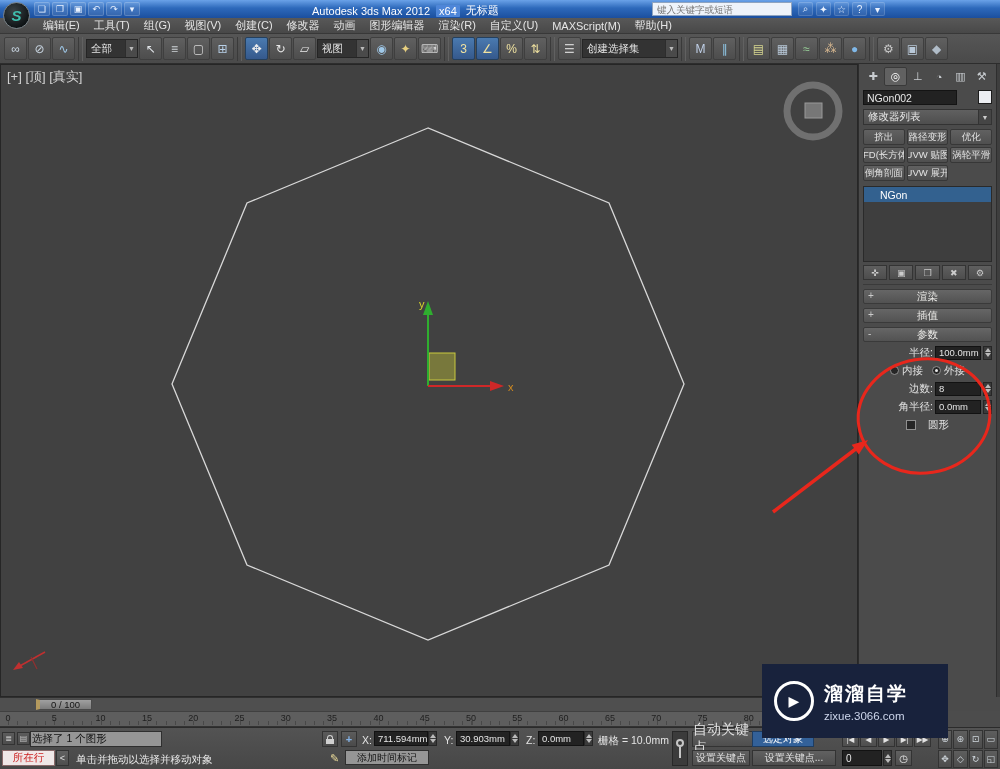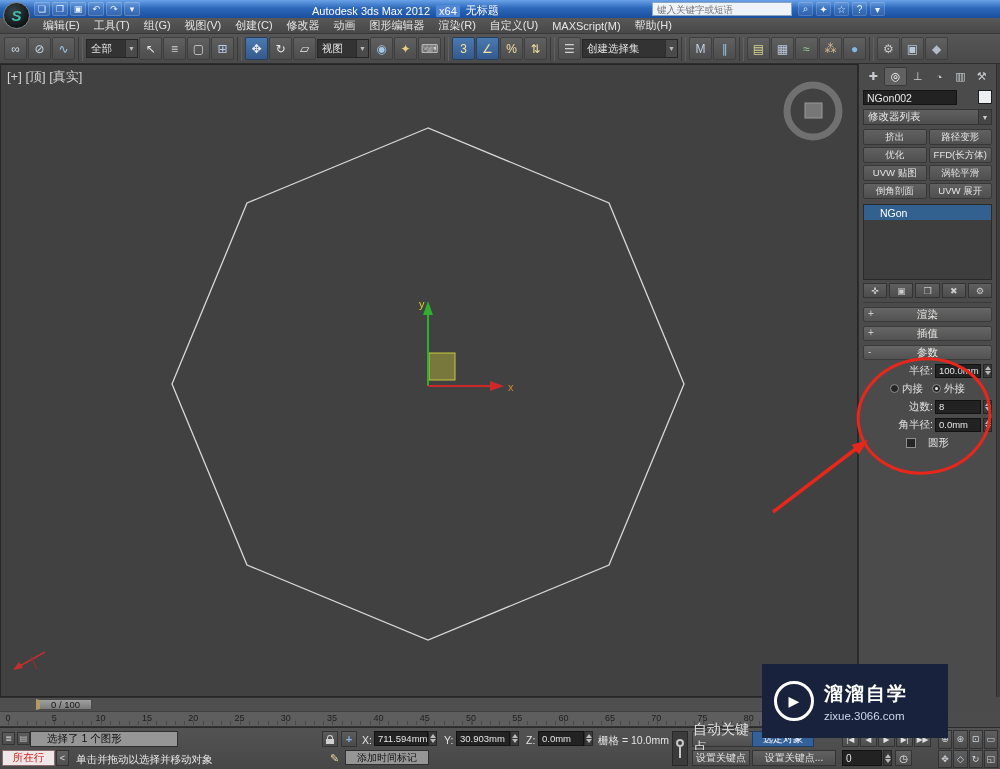--- a/index.html
+++ b/index.html
@@ -41,21 +41,21 @@
 .cmdpanel{position:absolute;left:858px;top:64px;width:142px;height:633px;background:#4b4b4b;border-left:1px solid #2c2c2c;padding:3px 8px 0 4px}
 .cp-scroll{position:absolute;right:0;top:0;width:4px;height:100%;background:#3e3e3e;border-left:1px solid #2e2e2e}
 .cp-tabs{display:flex;height:19px;gap:1px;margin-bottom:4px}
 .cp-tab{flex:1;display:flex;align-items:center;justify-content:center;font-size:11px;color:#c8ccd0;border-radius:2px}
 .cp-tab.active{background:#616161;border:1px solid #393939;color:#fff}
 .cp-name-row{display:flex;gap:21px;align-items:flex-start}
 .obj-name{flex:1;height:15px;background:#222;border:1px solid #141414;color:#e8e8e8;font-size:10.5px;display:flex;align-items:center;padding:0 3px}
 .color-swatch{width:14px;height:14px;background:#eceef2;border:1px solid #1c1c1c}
 .mod-list{height:16px;margin-top:4px;background:linear-gradient(#606060,#4e4e4e);border:1px solid #333;display:flex;align-items:center;justify-content:space-between;padding-left:4px;font-size:10.5px;color:#e8e8e8}
 .mod-list .dd-arrow{width:13px;height:14px;background:#454545;border-left:1px solid #333;display:flex;align-items:center;justify-content:center;font-size:7px;color:#ccc}
-.mod-grid{display:grid;grid-template-columns:1fr 1fr;gap:2px;margin-top:4px}
+.mod-grid{display:grid;grid-template-columns:1fr 1fr 1fr;gap:2px;margin-top:4px}
 .mod-btn{height:16px;background:linear-gradient(#616161,#4f4f4f);border:1px solid #373737;border-radius:2px;color:#e4e4e4;font-size:9.5px;display:flex;align-items:center;justify-content:center;white-space:nowrap;overflow:hidden}
 .stack-box{margin-top:5px;height:76px;background:#3e3e3e;border:1px solid #2a2a2a;overflow:hidden;display:block}
 .stack-row{height:15px;display:flex;align-items:center;padding-left:16px;font-size:10.5px;color:#ddd}
 .stack-row.selected{background:#33618f;color:#fff}
 .stack-tools{display:flex;gap:2px;margin-top:3px;padding-bottom:4px;border-bottom:1px solid #3a3a3a}
 .stk-btn{flex:1;height:15px;background:linear-gradient(#5f5f5f,#4d4d4d);border:1px solid #343434;display:flex;align-items:center;justify-content:center;font-size:9px;color:#ccc}
 .rollout{height:15px;margin-top:4px;background:linear-gradient(#666,#525252);border:1px solid #3a3a3a;border-radius:2px;position:relative;display:flex;align-items:center;justify-content:center;font-size:10.5px;color:#ecebe8}
 .rollout .pm{position:absolute;left:4px;top:0;font-size:10px;color:#ccc}
 .params{margin-top:3px;display:flex;flex-direction:column;gap:3px;font-size:10.5px;color:#e0e0e0}
 .prow{display:flex;align-items:center;justify-content:flex-end;gap:2px;min-height:15px}
@@ -80,21 +80,21 @@
 .ruler::after{content:"";position:absolute;left:8px;right:5px;bottom:1px;height:4px;background:repeating-linear-gradient(90deg,#484848 0 1px,transparent 1px 9.27px)}
 .tick{position:absolute;top:1px;transform:translateX(-50%);font-size:9px;color:#1e1e1e}
 .ruler-right{position:absolute;left:940px;top:711px;width:60px;height:16px;background:#4c4c4c}
 .panel-filler{position:absolute;left:858px;top:697px;width:142px;height:14px;background:#4b4b4b}
 
 
 .statusbar{position:absolute;left:0;top:727px;width:1000px;height:42px;background:linear-gradient(#535353,#474747);border-top:1px solid #2b2b2b;font-size:10.5px}
 .sbtn{background:linear-gradient(#616161,#4e4e4e);border:1px solid #333;color:#e2e2e2;display:flex;align-items:center;justify-content:center}
 .mini-icons{position:absolute;left:2px;top:4px;display:flex;gap:2px}
 .mini-btn{width:13px;height:13px;background:linear-gradient(#5c5c5c,#4c4c4c);border:1px solid #333;display:flex;align-items:center;justify-content:center;font-size:8px;color:#c8c8c8}
-.sel-status{position:absolute;left:30px;top:3px;width:148px;height:16px;background:#969696;border:1px solid #2f2f2f;color:#111;display:flex;align-items:center;padding:0 16px}
+.sel-status{position:absolute;left:30px;top:3px;width:132px;height:16px;background:#969696;border:1px solid #2f2f2f;color:#111;display:flex;align-items:center;padding:0 1px}
 .listener-box{position:absolute;left:2px;top:22px;width:53px;height:16px;background:#f0e8e8;border:1px solid #8a6a6a;color:#c22;display:flex;align-items:center;justify-content:center}
 .listener-exp{position:absolute;left:56px;top:22px;width:13px;height:16px;font-size:9px}
 .prompt{position:absolute;left:76px;top:25px;color:#e9e9e9}
 .pencil{position:absolute;left:330px;top:24px;color:#e8d898;font-size:11px}
 .timetag{position:absolute;left:345px;top:22px;width:84px;height:15px;background:#969696;border:1px solid #2f2f2f;color:#151515;display:flex;align-items:center;justify-content:center;font-size:10px}
 .lock-btn{position:absolute;left:322px;top:3px;width:16px;height:16px;background:linear-gradient(#5a5a5a,#4a4a4a);border:1px solid #333;display:flex;flex-direction:column;align-items:center;justify-content:center}
 .lk-shackle{width:6px;height:4px;border:1.5px solid #d0d0d0;border-bottom:none;border-radius:3px 3px 0 0}
 .lk-body{width:8px;height:5px;background:#d0d0d0}
 .xyz-btn{position:absolute;left:341px;top:3px;width:16px;height:16px;background:linear-gradient(#5c5c5c,#4a4a4a);border:1px solid #333;color:#85b4e8;font-weight:bold;display:flex;align-items:center;justify-content:center;font-size:11px}
 .coord-label{position:absolute;top:6px;color:#e4e4e4}

